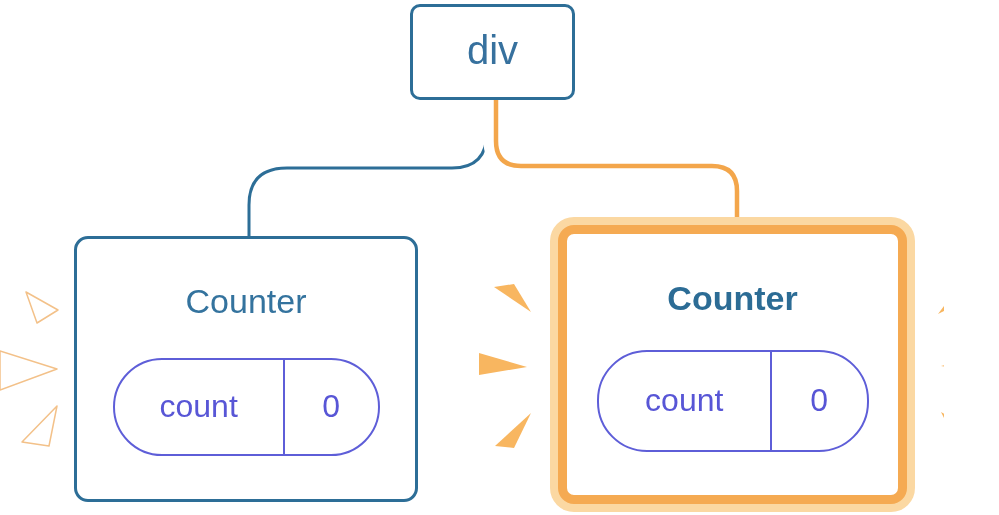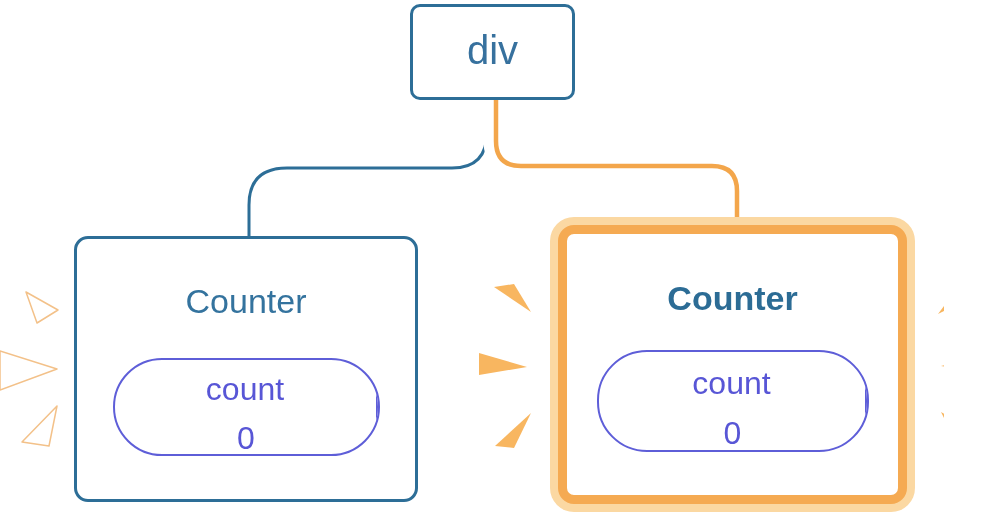--- a/index.html
+++ b/index.html
@@ -71,21 +71,20 @@
   }
   
   .state-pill {
     margin-top: 36px;
     width: 263px; height: 94px;
     border: 2px solid #5e5ed8;
     border-radius: 50px;
     display: flex;
     overflow: hidden;
     background: #ffffff;
-    flex-direction: column;
   }
   .card-right .state-pill { margin-top: 31px; width: 268px; height: 98px; }
   .state-pill .pill-key {
     flex: 0 0 64%;
     display: flex; align-items: center; justify-content: center;
     border-right: 2px solid #5e5ed8;
     font-size: 32px;
     color: #5856d6;
   }
   .state-pill .pill-value {

